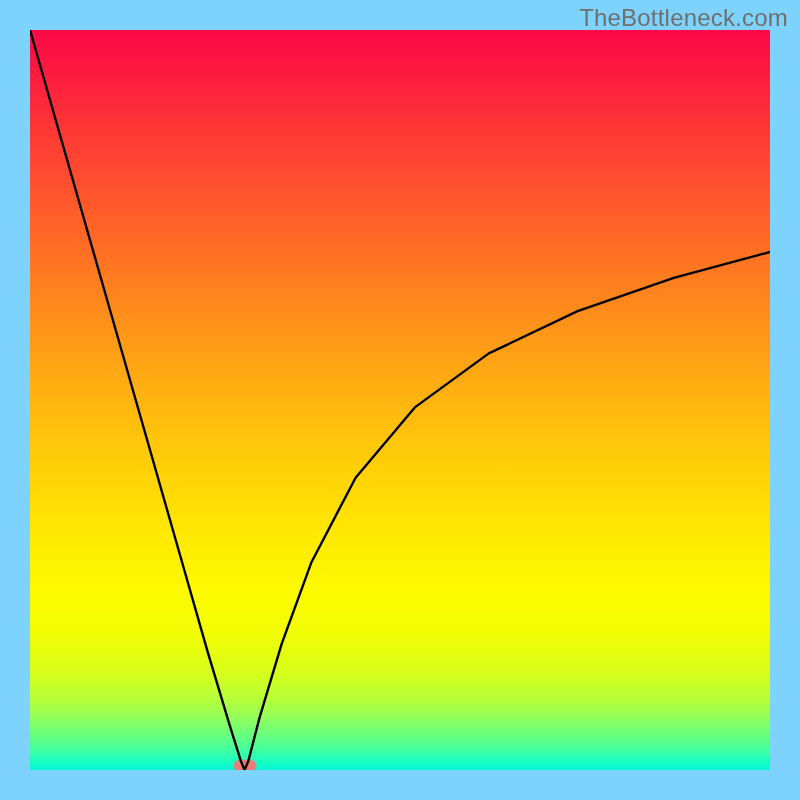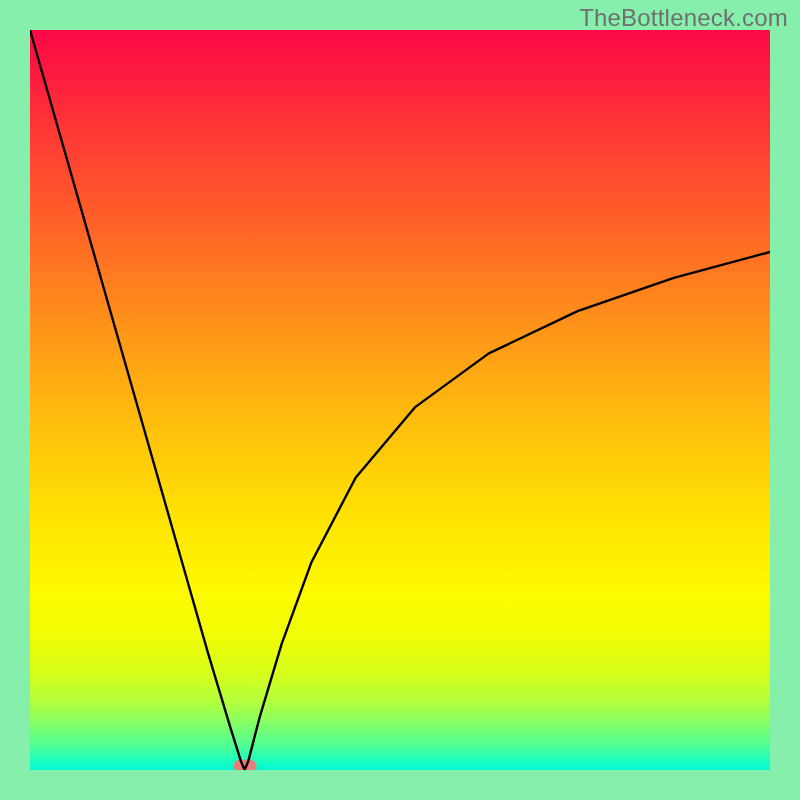--- a/index.html
+++ b/index.html
@@ -8,21 +8,21 @@
     width: 800px;
     height: 800px;
     overflow: hidden;
     background: #000;
     font-family: Arial, Helvetica, sans-serif;
   }
   .frame {
     position: relative;
     width: 800px;
     height: 800px;
-    background: #86efac;
+    background: #7dd3fc;
   }
   .watermark {
     position: absolute;
     top: 4px;
     right: 12px;
     color: #6f6f6f;
     font-size: 24px;
     font-weight: 400;
     letter-spacing: 0.2px;
     z-index: 5;

